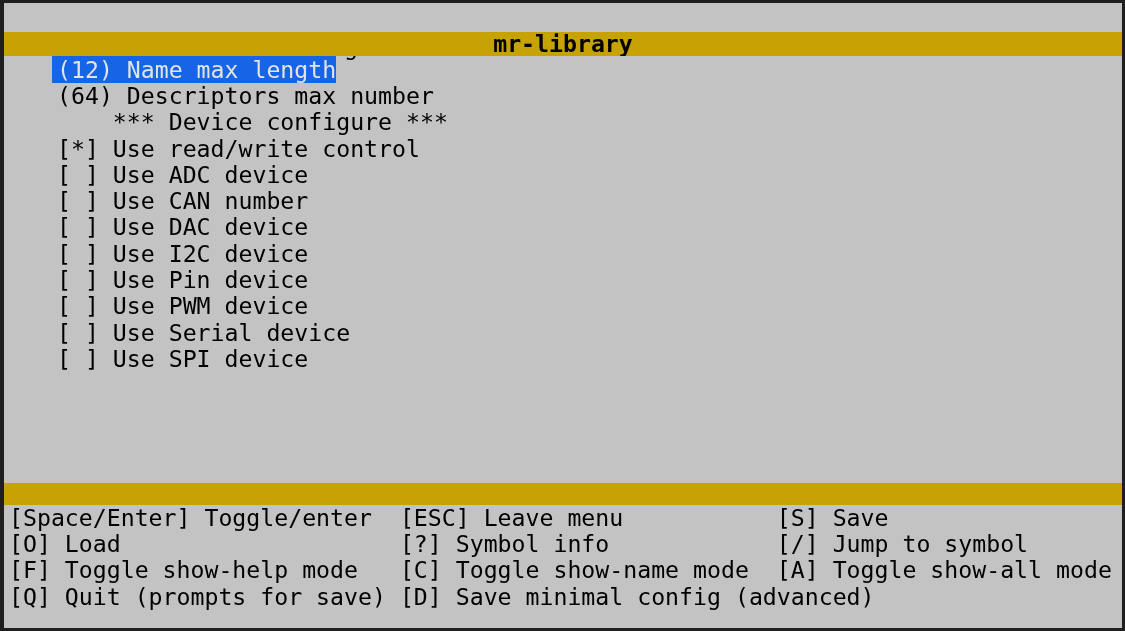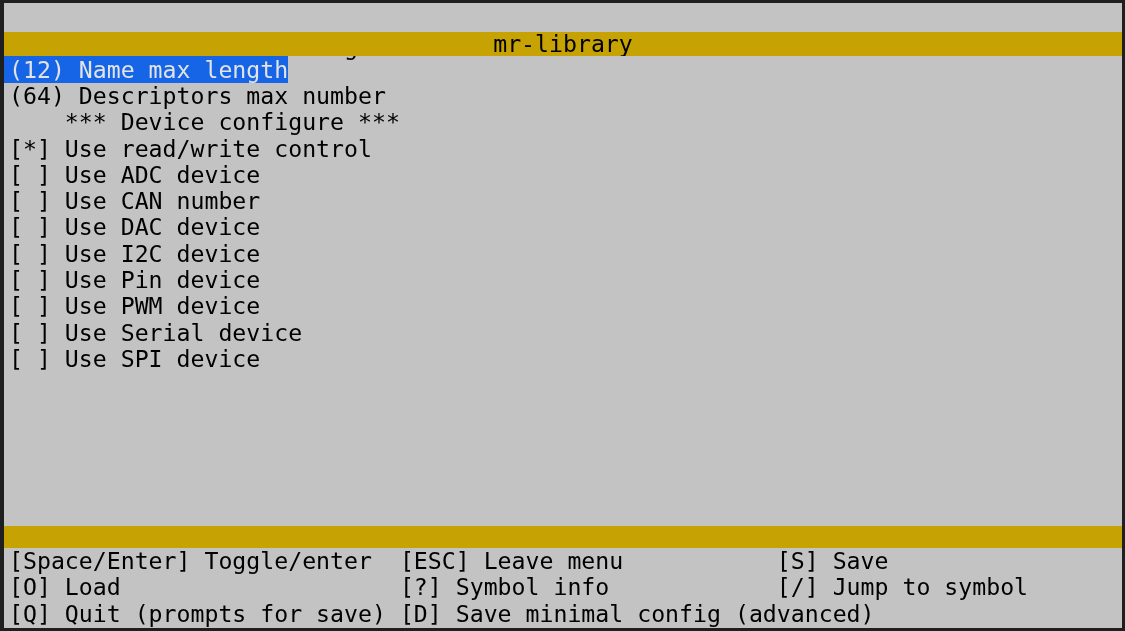--- a/index.html
+++ b/index.html
@@ -29,23 +29,25 @@
     white-space: pre;
     flex: 0 0 auto;
   }
   .titlebar {
     height: 24px;
     line-height: 24px;
     background: #c6a202;
     text-align: center;
     flex: 0 0 auto;
     overflow: hidden;
+    font-weight: bold;
   }
   .menu-list {
     flex: 0 0 auto;
+    margin-left: 48px;
   }
   .menu-row {
     height: 26.3px;
     display: flex;
     align-items: center;
     white-space: pre;
   }
   .menu-row > span {
     padding-left: 5px;
     white-space: pre;
@@ -57,21 +59,21 @@
   .spacer {
     flex: 1 1 auto;
   }
   .separator {
     height: 22px;
     background: #c6a202;
     flex: 0 0 auto;
   }
   .help-panel {
     flex: 0 0 auto;
-    padding-bottom: 1px;
+    padding-bottom: 18px;
   }
   .help-row {
     height: 26.3px;
     line-height: 26.3px;
     padding-left: 5px;
     white-space: pre;
     overflow: hidden;
   }
 </style>
 </head>
@@ -102,16 +104,17 @@
     <div class="menu-row"><span>[ ] Use SPI device</span></div>
   </div>
 
   <div class="spacer"></div>
 
   <div class="separator"></div>
 
   <div class="help-panel">
     <div class="help-row">[Space/Enter] Toggle/enter  [ESC] Leave menu           [S] Save</div>
     <div class="help-row">[O] Load                    [?] Symbol info            [/] Jump to symbol</div>
+    <div class="help-row">[F] Toggle show-help mode   [C] Toggle show-name mode  [A] Toggle show-all mode</div>
     <div class="help-row">[Q] Quit (prompts for save) [D] Save minimal config (advanced)</div>
   </div>
 
 </div>
 
 </body></html>

